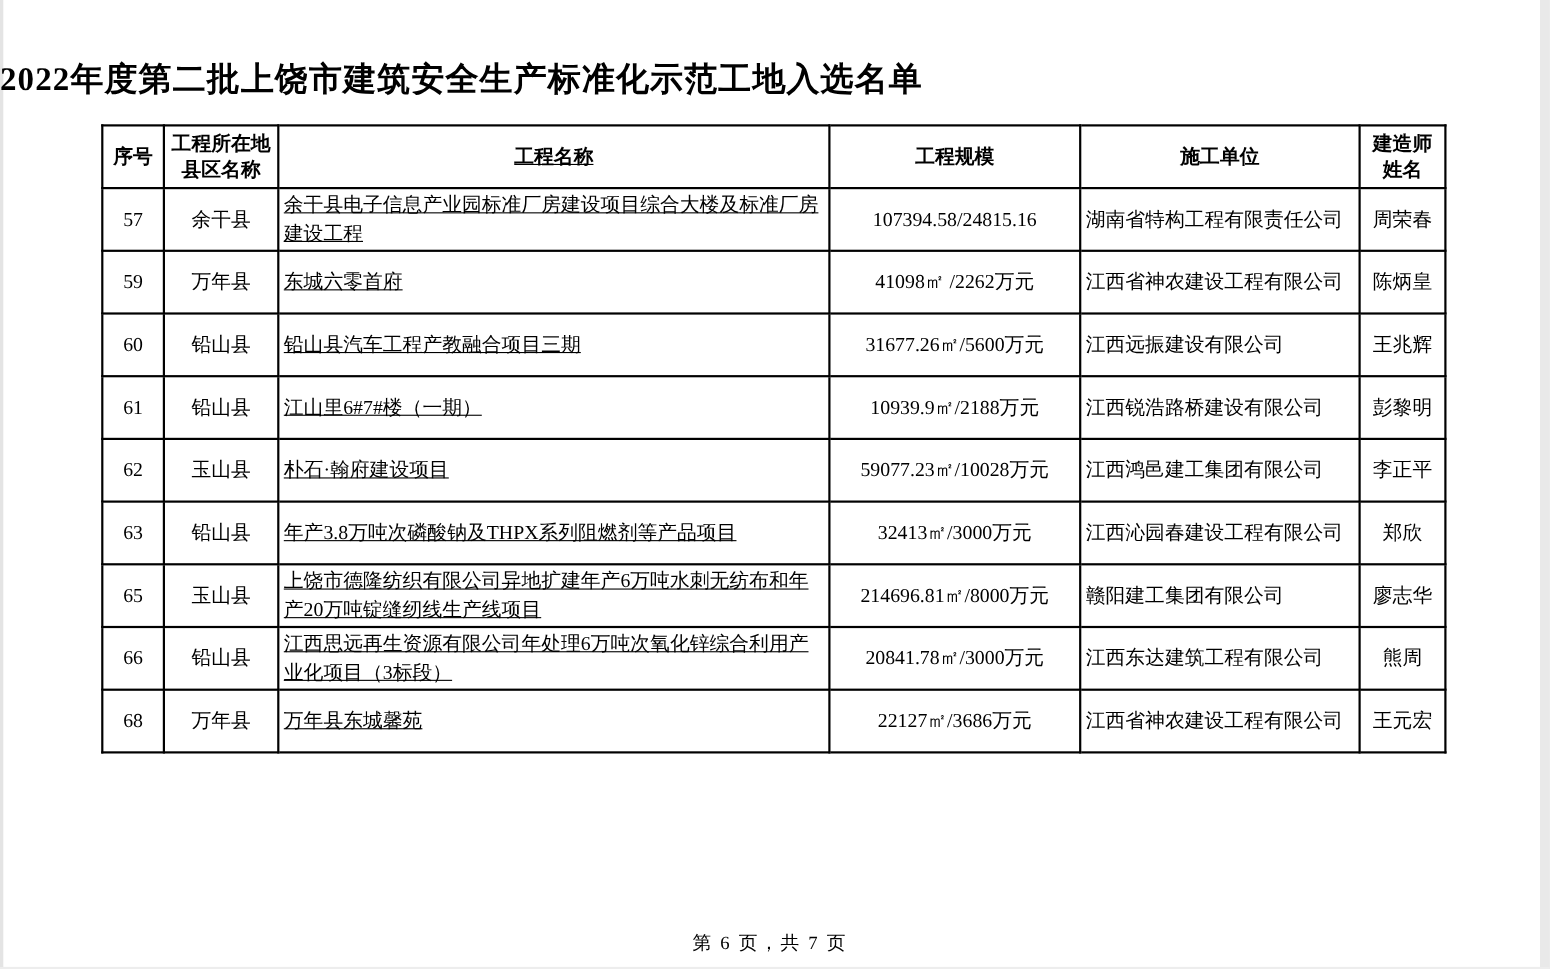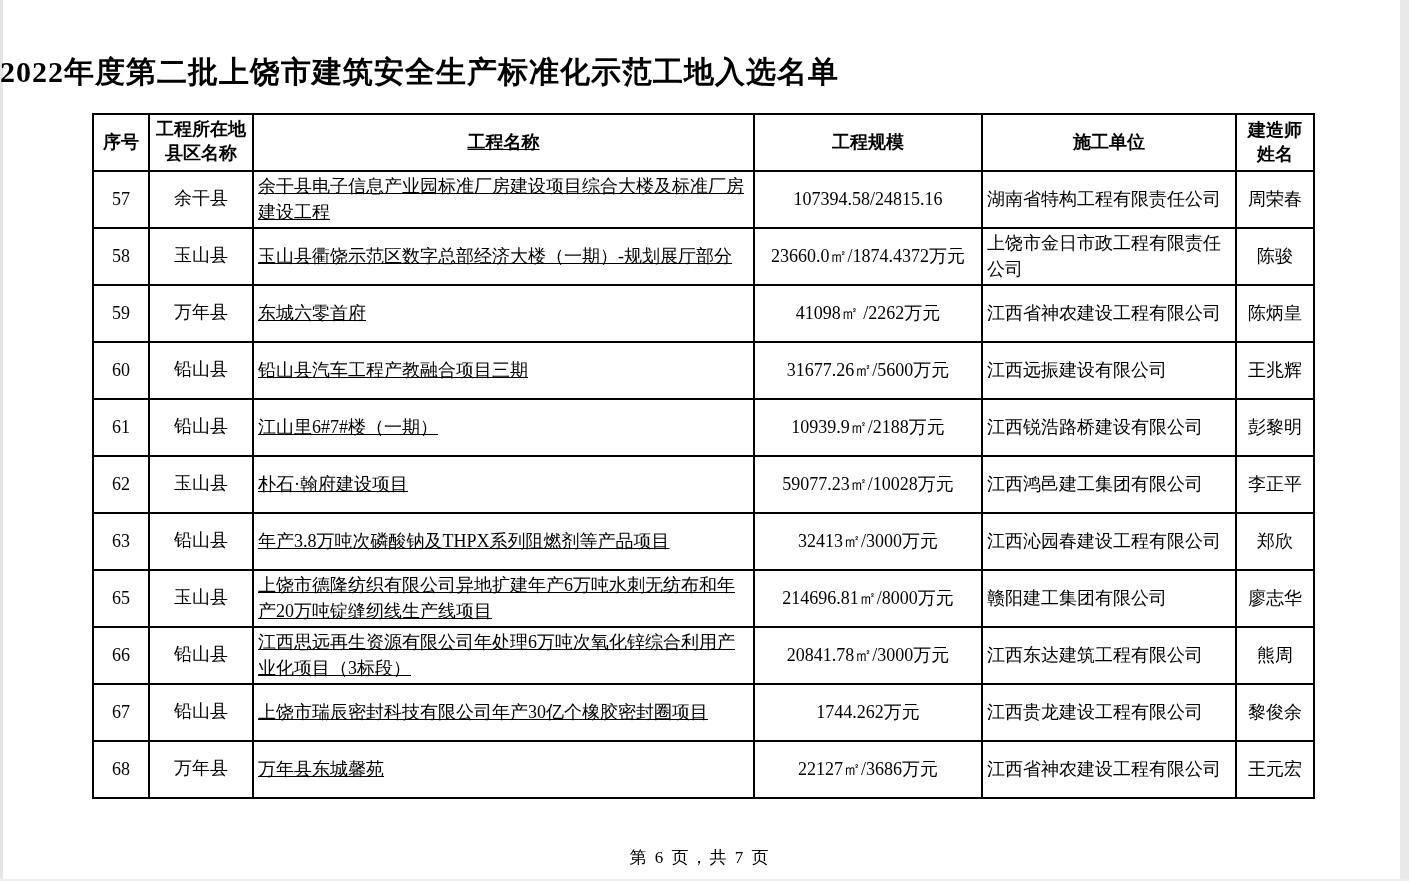--- a/index.html
+++ b/index.html
@@ -26,21 +26,21 @@
     font-size:18px;line-height:1.42;
     padding:2px 4px;
     overflow:hidden;
   }
   table.roster th{
     font-weight:bold;text-align:center;vertical-align:middle;
     white-space:pre-line;height:51px;line-height:1.3;
   }
   table.roster td{height:51px;vertical-align:middle;}
   .col-no{width:46px;}
-  .col-county{width:94px;font-family:Liberation Mono, monospace;}
+  .col-county{width:94px;}
   .col-project{width:491px;text-decoration:underline;}
   .col-scale{width:218px;}
   .col-contractor{width:244px;}
   .col-builder{width:68px;}
   td.ac{text-align:center;}
   td.al{text-align:left;padding-left:5px;padding-right:8px;}
 
   .footer{
     position:absolute;top:846px;left:0;width:1400px;
     text-align:center;font-size:17px;letter-spacing:2px;
@@ -69,28 +69,20 @@
       </tr>
   </thead>
   <tbody id="table-body">
       <tr>
         <td class="col-no ac">57</td>
         <td class="col-county ac">余干县</td>
         <td class="col-project al">余干县电子信息产业园标准厂房建设项目综合大楼及标准厂房建设工程</td>
         <td class="col-scale ac">107394.58/24815.16</td>
         <td class="col-contractor al">湖南省特构工程有限责任公司</td>
         <td class="col-builder ac">周荣春</td>
-      </tr>
-      <tr>
-        <td class="col-no ac">58</td>
-        <td class="col-county ac">玉山县</td>
-        <td class="col-project al">玉山县衢饶示范区数字总部经济大楼（一期）-规划展厅部分</td>
-        <td class="col-scale ac">23660.0㎡/1874.4372万元</td>
-        <td class="col-contractor al">上饶市金日市政工程有限责任公司</td>
-        <td class="col-builder ac">陈骏</td>
       </tr>
       <tr>
         <td class="col-no ac">59</td>
         <td class="col-county ac">万年县</td>
         <td class="col-project al">东城六零首府</td>
         <td class="col-scale ac">41098㎡ /2262万元</td>
         <td class="col-contractor al">江西省神农建设工程有限公司</td>
         <td class="col-builder ac">陈炳皇</td>
       </tr>
       <tr>
@@ -135,28 +127,20 @@
       </tr>
       <tr>
         <td class="col-no ac">66</td>
         <td class="col-county ac">铅山县</td>
         <td class="col-project al">江西思远再生资源有限公司年处理6万吨次氧化锌综合利用产业化项目（3标段）</td>
         <td class="col-scale ac">20841.78㎡/3000万元</td>
         <td class="col-contractor al">江西东达建筑工程有限公司</td>
         <td class="col-builder ac">熊周</td>
       </tr>
       <tr>
-        <td class="col-no ac">67</td>
-        <td class="col-county ac">铅山县</td>
-        <td class="col-project al">上饶市瑞辰密封科技有限公司年产30亿个橡胶密封圈项目</td>
-        <td class="col-scale ac">1744.262万元</td>
-        <td class="col-contractor al">江西贵龙建设工程有限公司</td>
-        <td class="col-builder ac">黎俊余</td>
-      </tr>
-      <tr>
         <td class="col-no ac">68</td>
         <td class="col-county ac">万年县</td>
         <td class="col-project al">万年县东城馨苑</td>
         <td class="col-scale ac">22127㎡/3686万元</td>
         <td class="col-contractor al">江西省神农建设工程有限公司</td>
         <td class="col-builder ac">王元宏</td>
       </tr>
     </tbody>
 </table>
 

